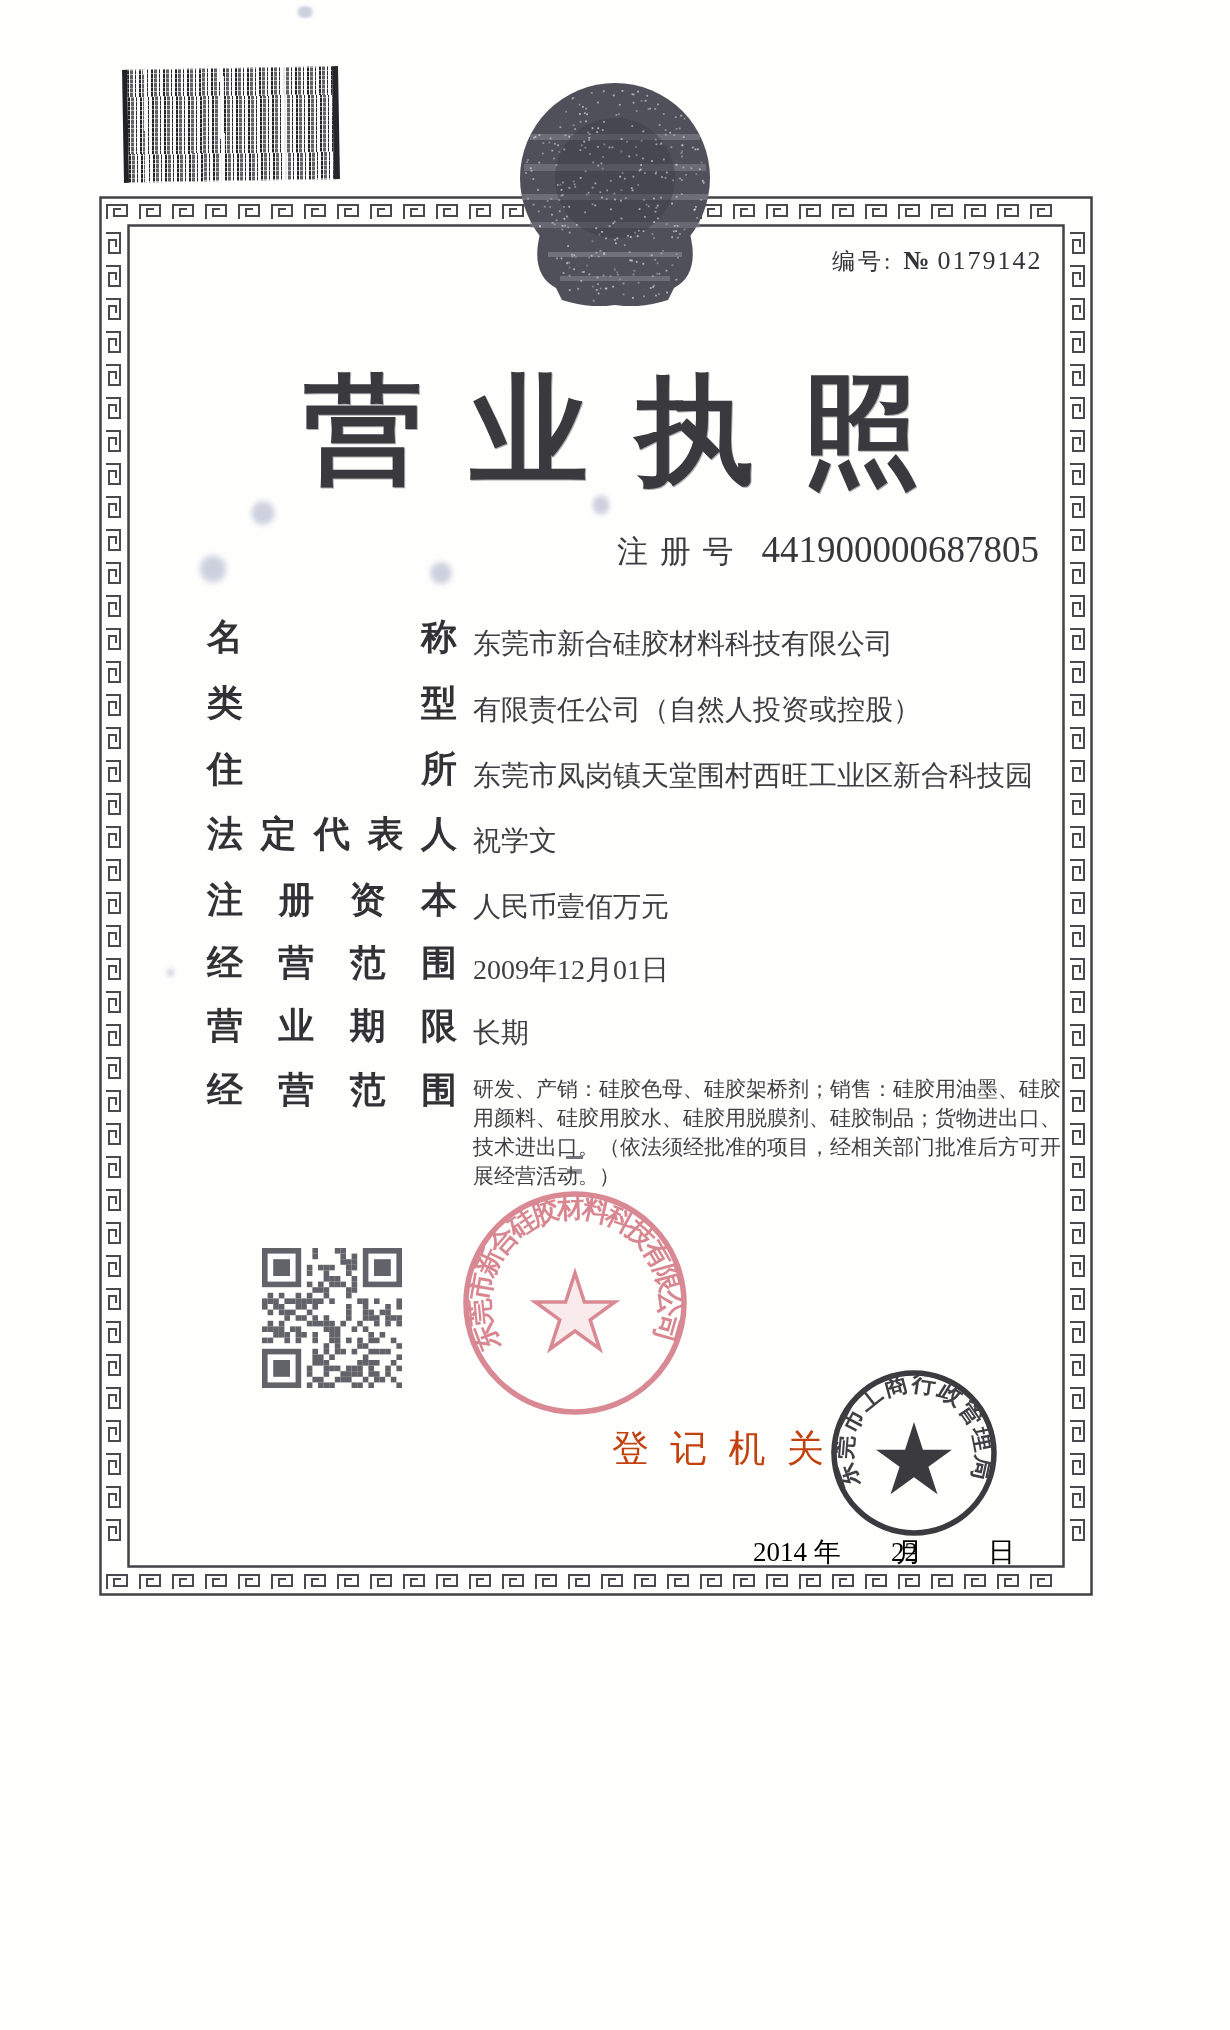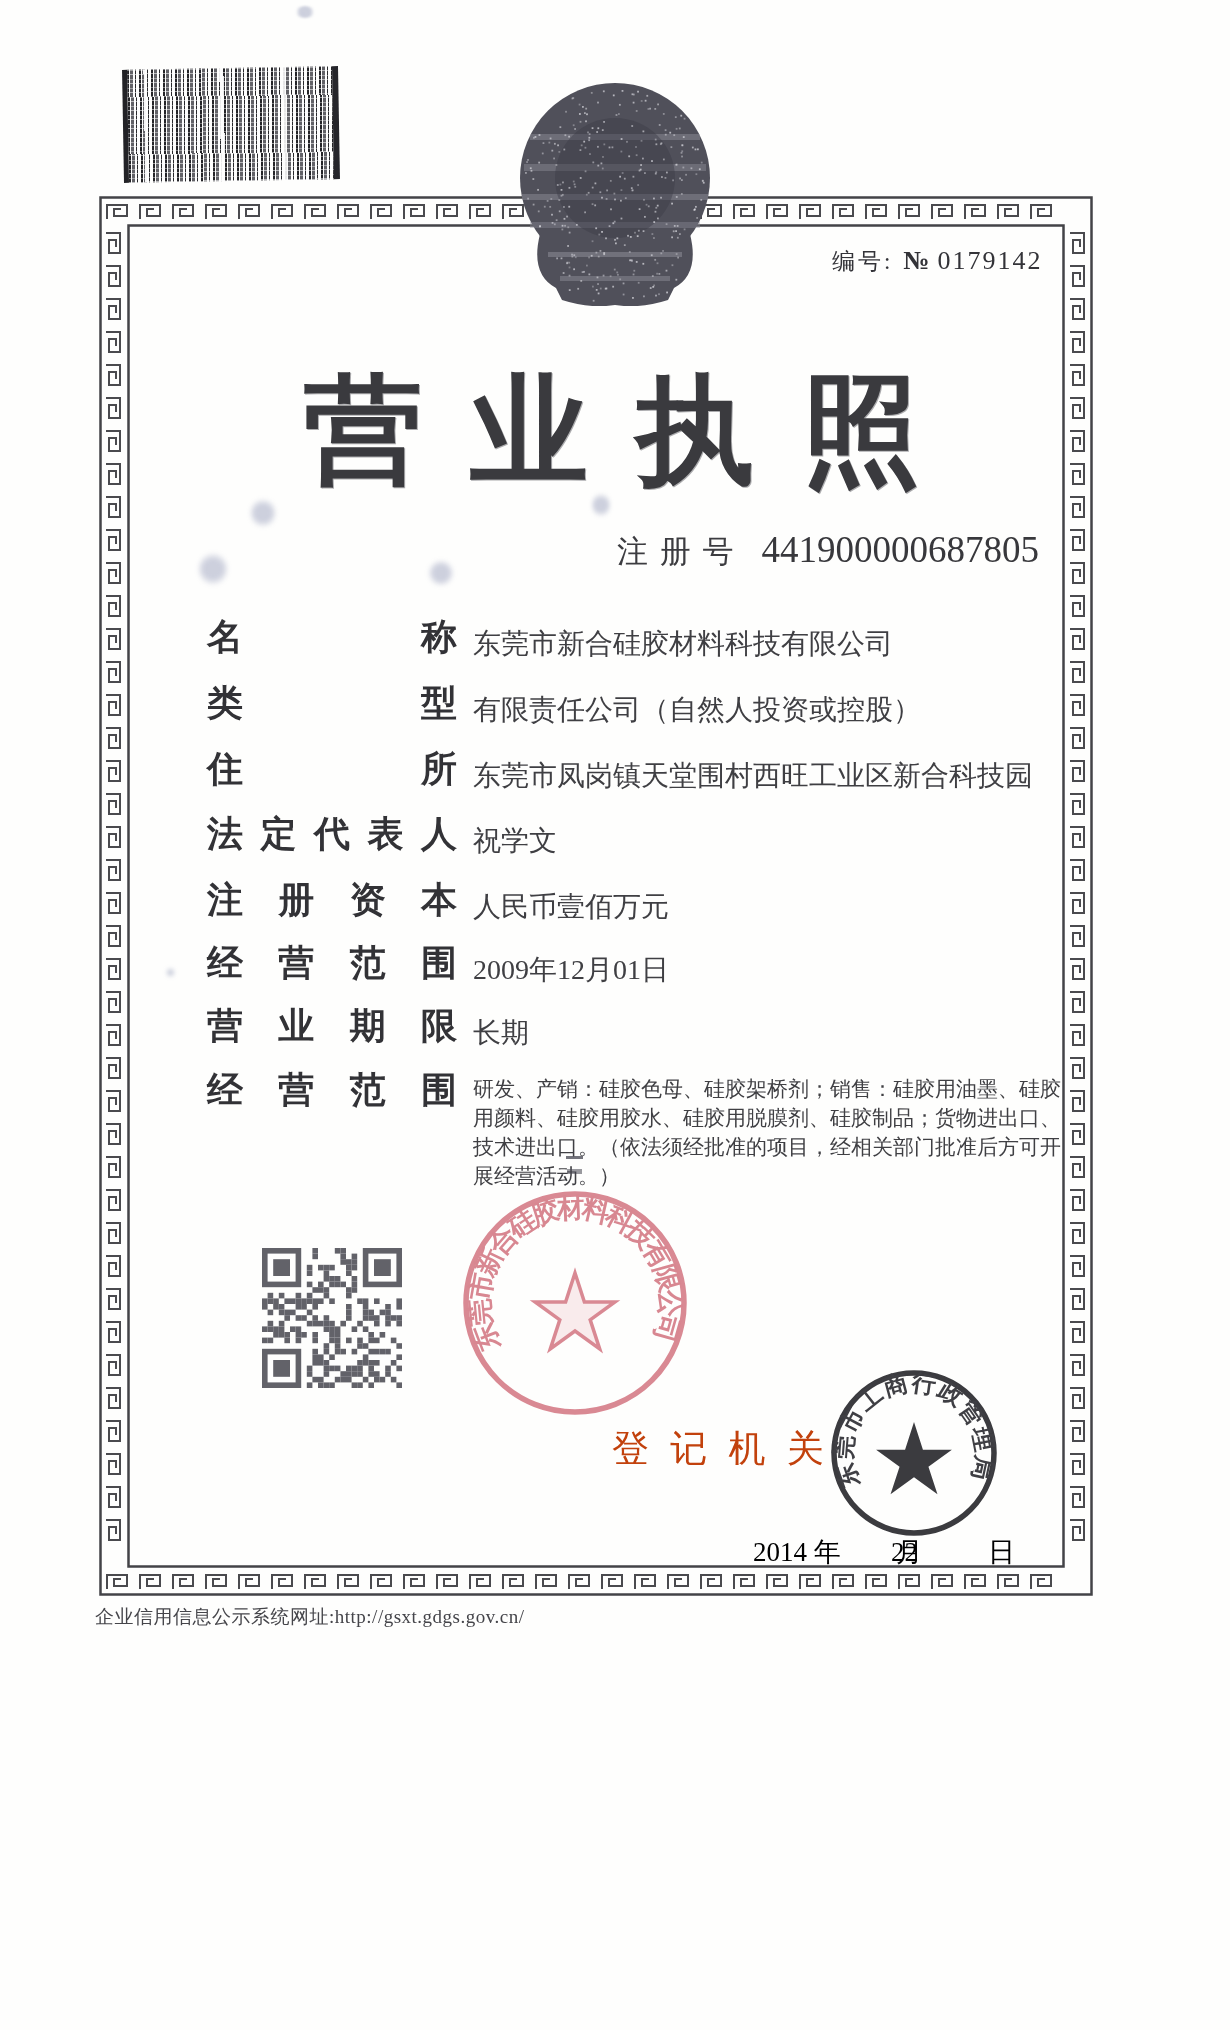--- a/index.html
+++ b/index.html
@@ -851,21 +851,20 @@
     <defs>
       <path id="blkArc" d="M36.3 118 A 62 62 0 1 1 143.7 118" fill="none"></path>
     </defs>
     <circle cx="90" cy="87" r="80" fill="none" stroke="#26262b" stroke-width="5.5"></circle>
     <path d="M0,-42 L9.4,-12.9 L39.9,-13 L15.2,4.9 L24.7,34 L0,16 L-24.7,34 L-15.2,4.9 L-39.9,-13 L-9.4,-12.9 Z" transform="translate(90 96) scale(0.95)" fill="#26262b"></path>
     <text font-size="24" fill="#2b2b30" font-weight="700" font-family="'Liberation Serif','DejaVu Serif',serif">
       <textPath href="#blkArc" textLength="252" lengthAdjust="spacing">东莞市工商行政管理局</textPath>
     </text>
   </svg>
 
-  <div class="footer-left">企业信用信息公示系统网址:http://gsxt.gdgs.gov.cn/</div>
 
   <div class="smudge s1"></div>
   <div class="smudge s2"></div>
   <div class="smudge s3"></div>
   <div class="smudge s4"></div>
   <div class="smudge s5"></div>
   <div class="smudge s6"></div>
 
 </div>
 

